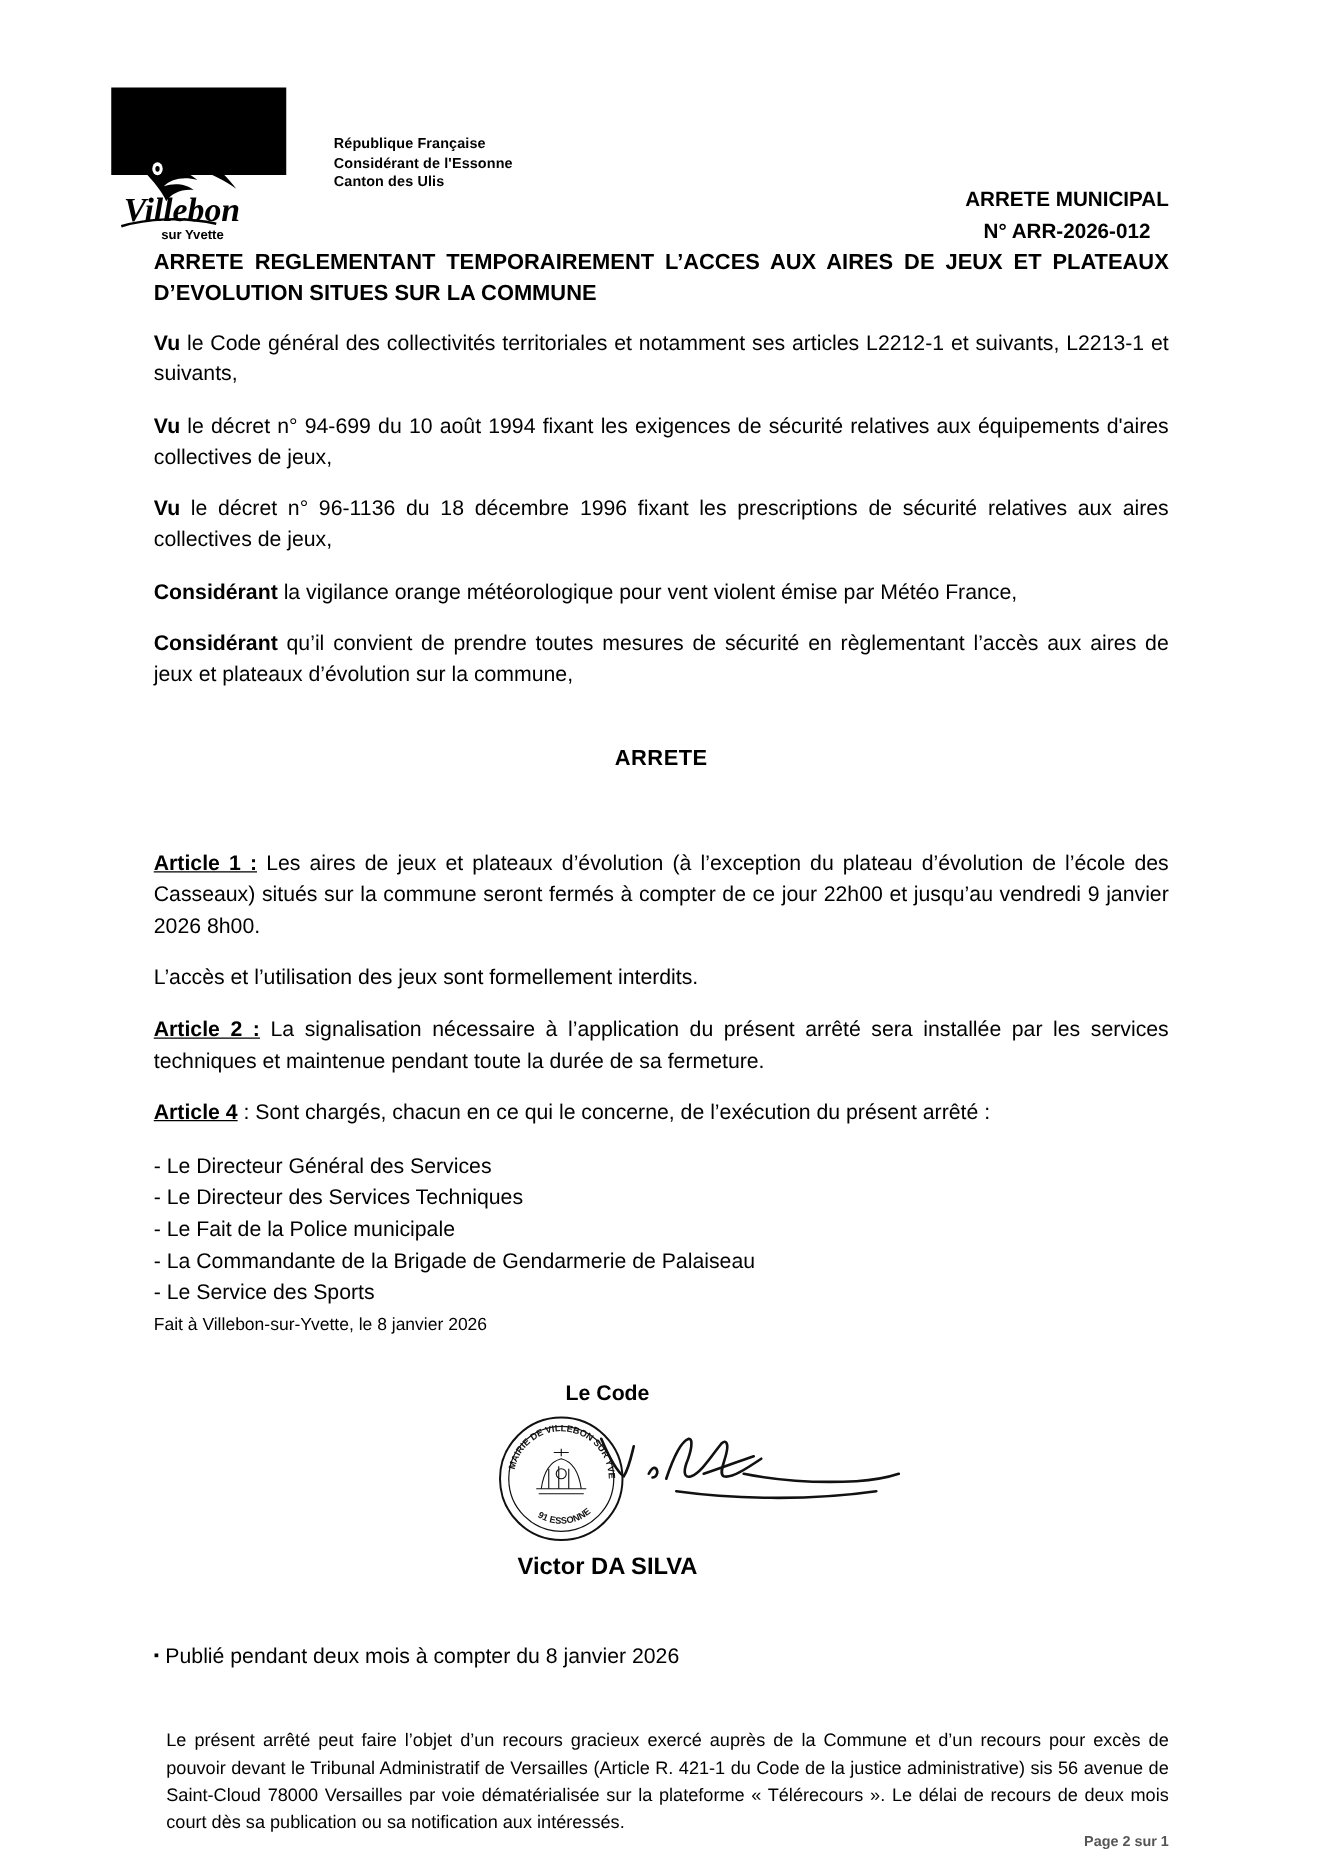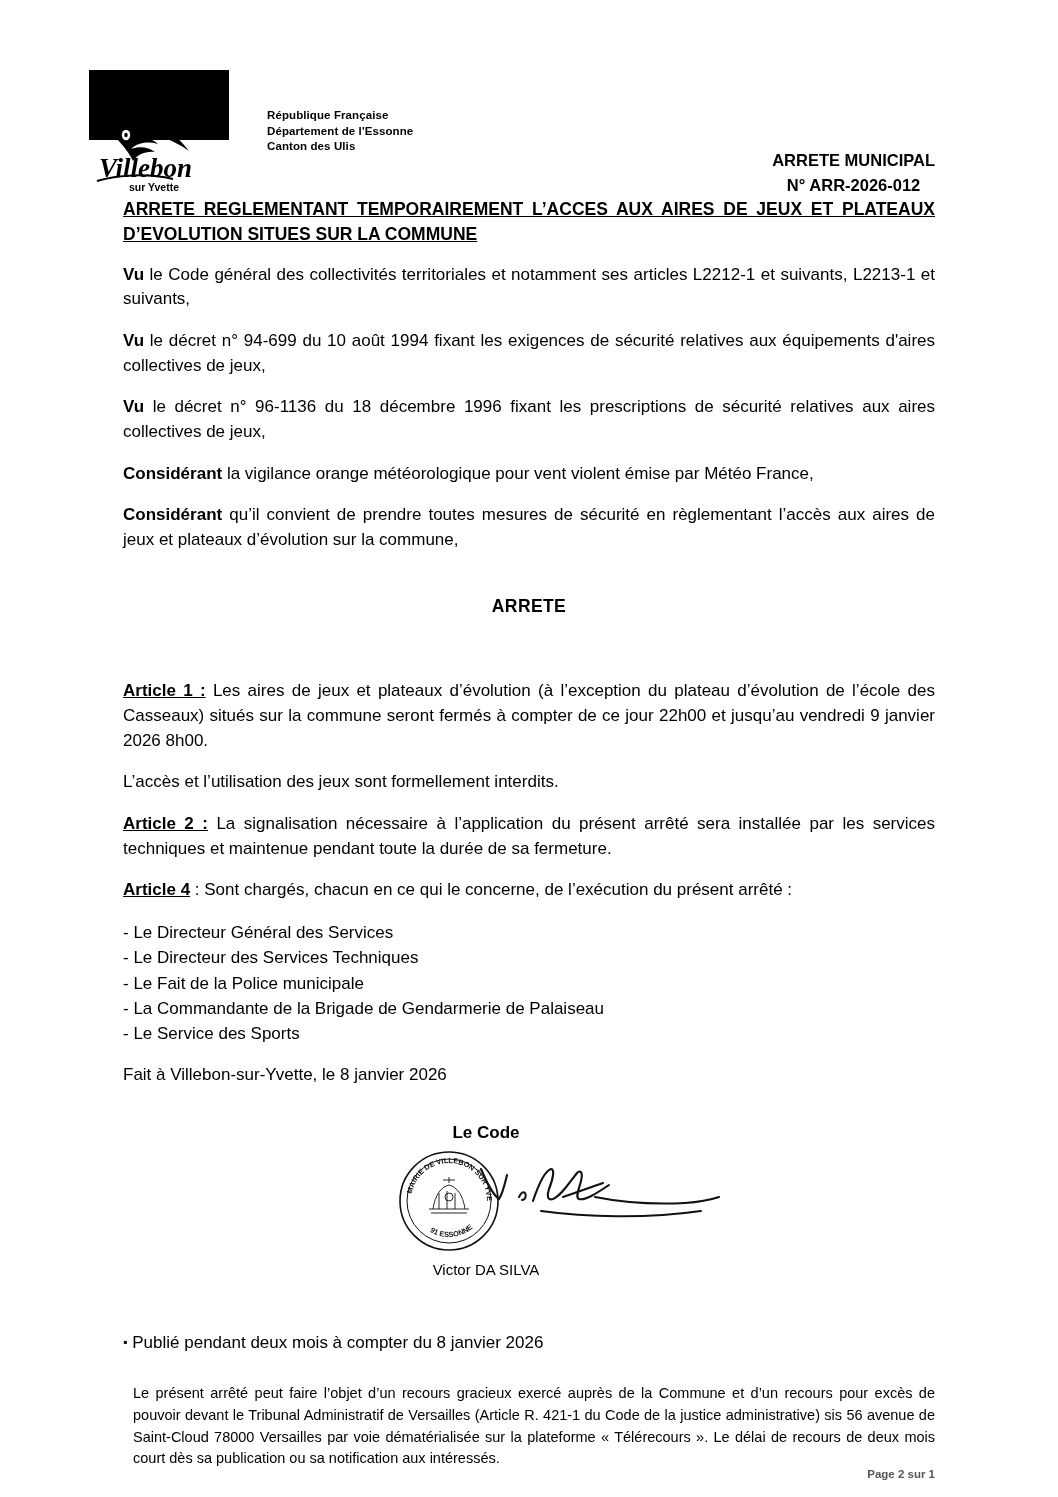--- a/index.html
+++ b/index.html
@@ -68,21 +68,20 @@
   }
 
   
   .doc-title {
     margin-top: 62px;
     font-size: 17.5px;
     font-weight: bold;
     line-height: 1.42;
     text-align: justify;
     text-justify: inter-word;
-    text-decoration: underline;
   }
 
   
   .para {
     margin-top: 16px;
     font-size: 17px;
     line-height: 1.45;
     text-align: justify;
     text-justify: inter-word;
   }
@@ -100,22 +99,22 @@
   .spacer-lg { height: 46px; }
 
   .list {
     margin-top: 14px;
     font-size: 17px;
     line-height: 1.49;
   }
   .list div { white-space: nowrap; }
 
   .fait {
-    margin-top: 18px;
-    font-size: 17px;
+    margin-top: 4px;
+    font-size: 14px;
   }
 
   
   .sign-block {
     margin-top: 38px;
     position: relative;
     height: 170px;
   }
   .maire-label {
     text-align: center;
@@ -136,22 +135,22 @@
     top: 30px;
     width: 290px;
     height: 92px;
   }
   .maire-name {
     position: absolute;
     left: 0;
     right: 0;
     top: 138px;
     text-align: center;
-    font-size: 15px;
-    font-weight: normal;
+    font-size: 19px;
+    font-weight: bold;
     padding-right: 86px;
   }
 
   .publi {
     margin-top: 40px;
     font-size: 17px;
   }
   .publi .sq {
     font-size: 12px;
     vertical-align: 2px;
@@ -195,21 +194,21 @@
           <ellipse cx="37" cy="40" rx="4.2" ry="5.2" fill="#ffffff"></ellipse>
           <ellipse cx="37" cy="40" rx="1.7" ry="2.3" fill="#000000"></ellipse>
           <text x="10" y="82" font-family="'Liberation Serif', serif" font-size="27" font-style="italic" font-weight="bold" fill="#000000">Villebon</text>
           <text x="40" y="96" font-family="'Liberation Sans', sans-serif" font-size="10.5" font-weight="bold" fill="#000000">sur Yvette</text>
           <path d="M8 86 C28 80, 58 78, 84 84" stroke="#000000" stroke-width="2" fill="none"></path>
         </svg>
       </div>
 
       <div class="admin-lines">
         <div>République Française</div>
-        <div>Département de l'Essonne</div>
+        <div>Considérant de l'Essonne</div>
         <div>Canton des Ulis</div>
       </div>
 
       <div class="arrete-head">
         <div>ARRETE MUNICIPAL</div>
         <div>N° ARR-2026-012</div>
       </div>
     </div>
 
     <div class="doc-title">ARRETE REGLEMENTANT TEMPORAIREMENT L’ACCES AUX AIRES DE JEUX ET PLATEAUX D’EVOLUTION SITUES SUR LA COMMUNE</div>

